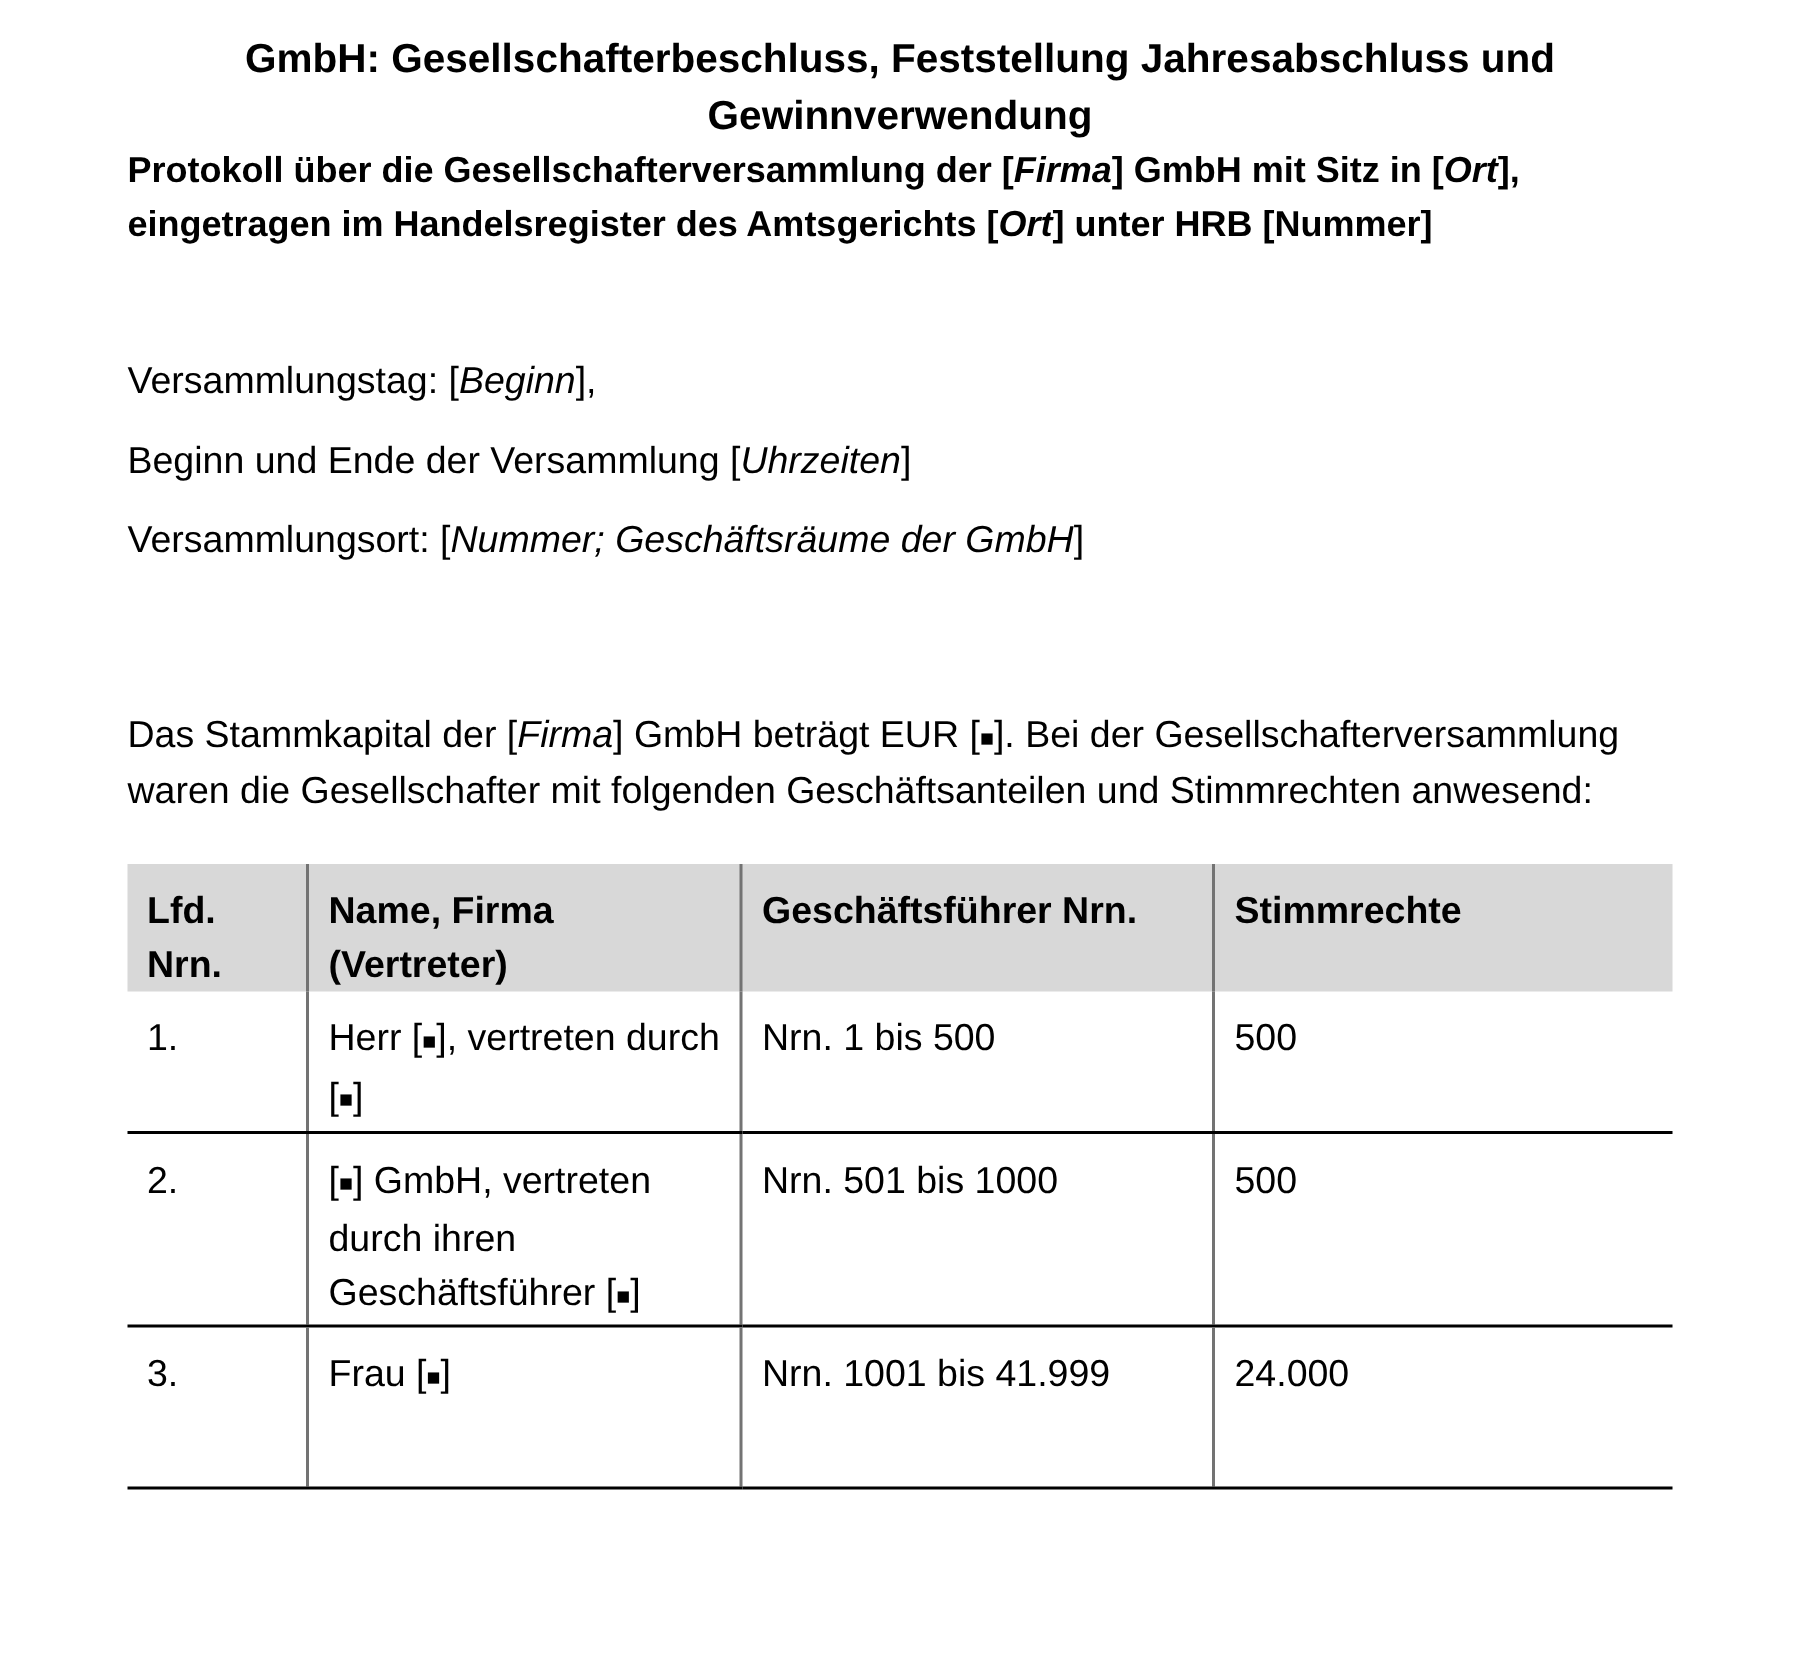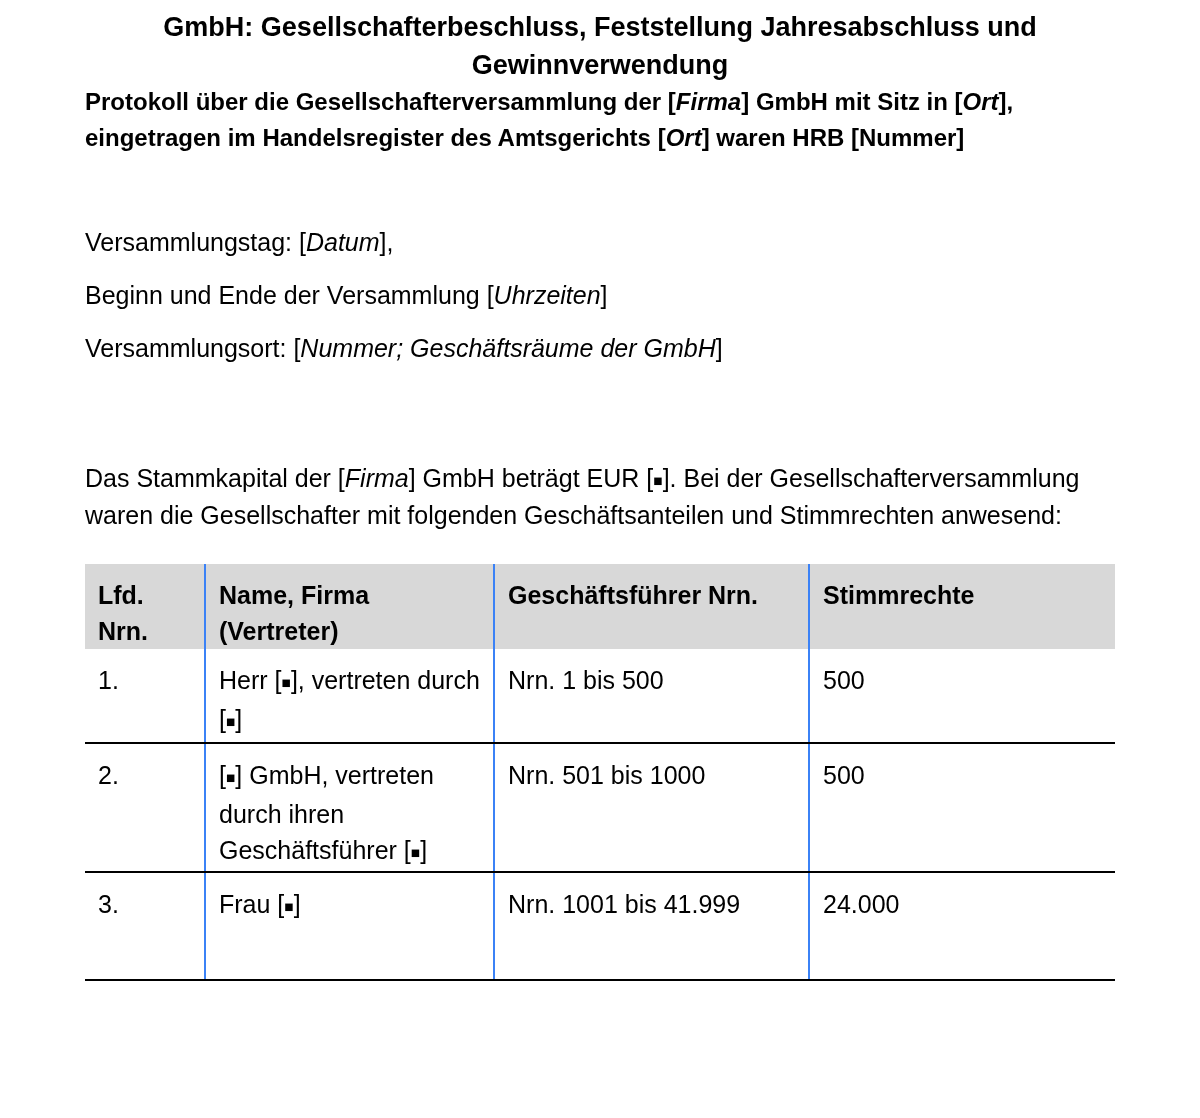--- a/index.html
+++ b/index.html
@@ -4,21 +4,21 @@
 <style>
   * { margin: 0; padding: 0; box-sizing: border-box; }
   html, body { background: #fff; }
   .page {
     position: relative;
     width: 1200px;
     height: 1118px;
     background: #ffffff;
     color: #000;
     font-family: "Liberation Sans", "DejaVu Sans", sans-serif;
-    padding: 0 85px;
+    padding: 12px 85px;
     overflow: hidden;
   }
   .line { white-space: nowrap; }
   .i { font-style: italic; }
   .sq { font-size: 0.62em; vertical-align: 0.06em; }
 
   .title {
     padding-top: 8px;
     font-size: 27px;
     font-weight: bold;
@@ -45,21 +45,21 @@
     table-layout: fixed;
     width: 1030px;
     font-size: 25px;
   }
   table.shareholders td {
     vertical-align: top;
     padding: 13px 10px 0 13px;
     line-height: 36px;
     border: none;
   }
-  table.shareholders td + td { border-left: 2px solid #3b82f6; }
+  table.shareholders td + td { border-left: 2px solid #737373; }
   tr.head-row td {
     background: #d8d8d8;
     font-weight: bold;
     height: 76px;
   }
   tr.body-row td { border-bottom: 2px solid #000; }
   tr.row-1 td { height: 94px; }
   tr.row-2 td { height: 129px; }
   tr.row-3 td { height: 108px; }
 </style>
@@ -68,24 +68,24 @@
 
 <div class="page">
 
   <div class="title">
     <div class="line">GmbH: Gesellschafterbeschluss, Feststellung Jahresabschluss und</div>
     <div class="line">Gewinnverwendung</div>
   </div>
 
   <div class="intro">
     <div class="line"><span>Protokoll über die Gesellschafterversammlung der [</span><span class="i">Firma</span><span>] GmbH mit Sitz in [</span><span class="i">Ort</span><span>],</span></div>
-    <div class="line"><span>eingetragen im Handelsregister des Amtsgerichts [</span><span class="i">Ort</span><span>] waren HRB [Nummer]</span></div>
+    <div class="line"><span>eingetragen im Handelsregister des Amtsgerichts [</span><span class="i">Ort</span><span>] unter HRB [Nummer]</span></div>
   </div>
 
-  <div class="meta meta-first line"><span>Versammlungstag: [</span><span class="i">Datum</span><span>],</span></div>
+  <div class="meta meta-first line"><span>Versammlungstag: [</span><span class="i">Beginn</span><span>],</span></div>
   <div class="meta meta-next line"><span>Beginn und Ende der Versammlung [</span><span class="i">Uhrzeiten</span><span>]</span></div>
   <div class="meta meta-next line"><span>Versammlungsort: [</span><span class="i">Nummer; Geschäftsräume der GmbH</span><span>]</span></div>
 
   <div class="capital">
     <div class="line"><span>Das Stammkapital der [</span><span class="i">Firma</span><span>] GmbH beträgt EUR [</span><span class="sq">■</span><span>]. Bei der Gesellschafterversammlung</span></div>
     <div class="line">waren die Gesellschafter mit folgenden Geschäftsanteilen und Stimmrechten anwesend:</div>
   </div>
 
   <table class="shareholders">
     <colgroup>

